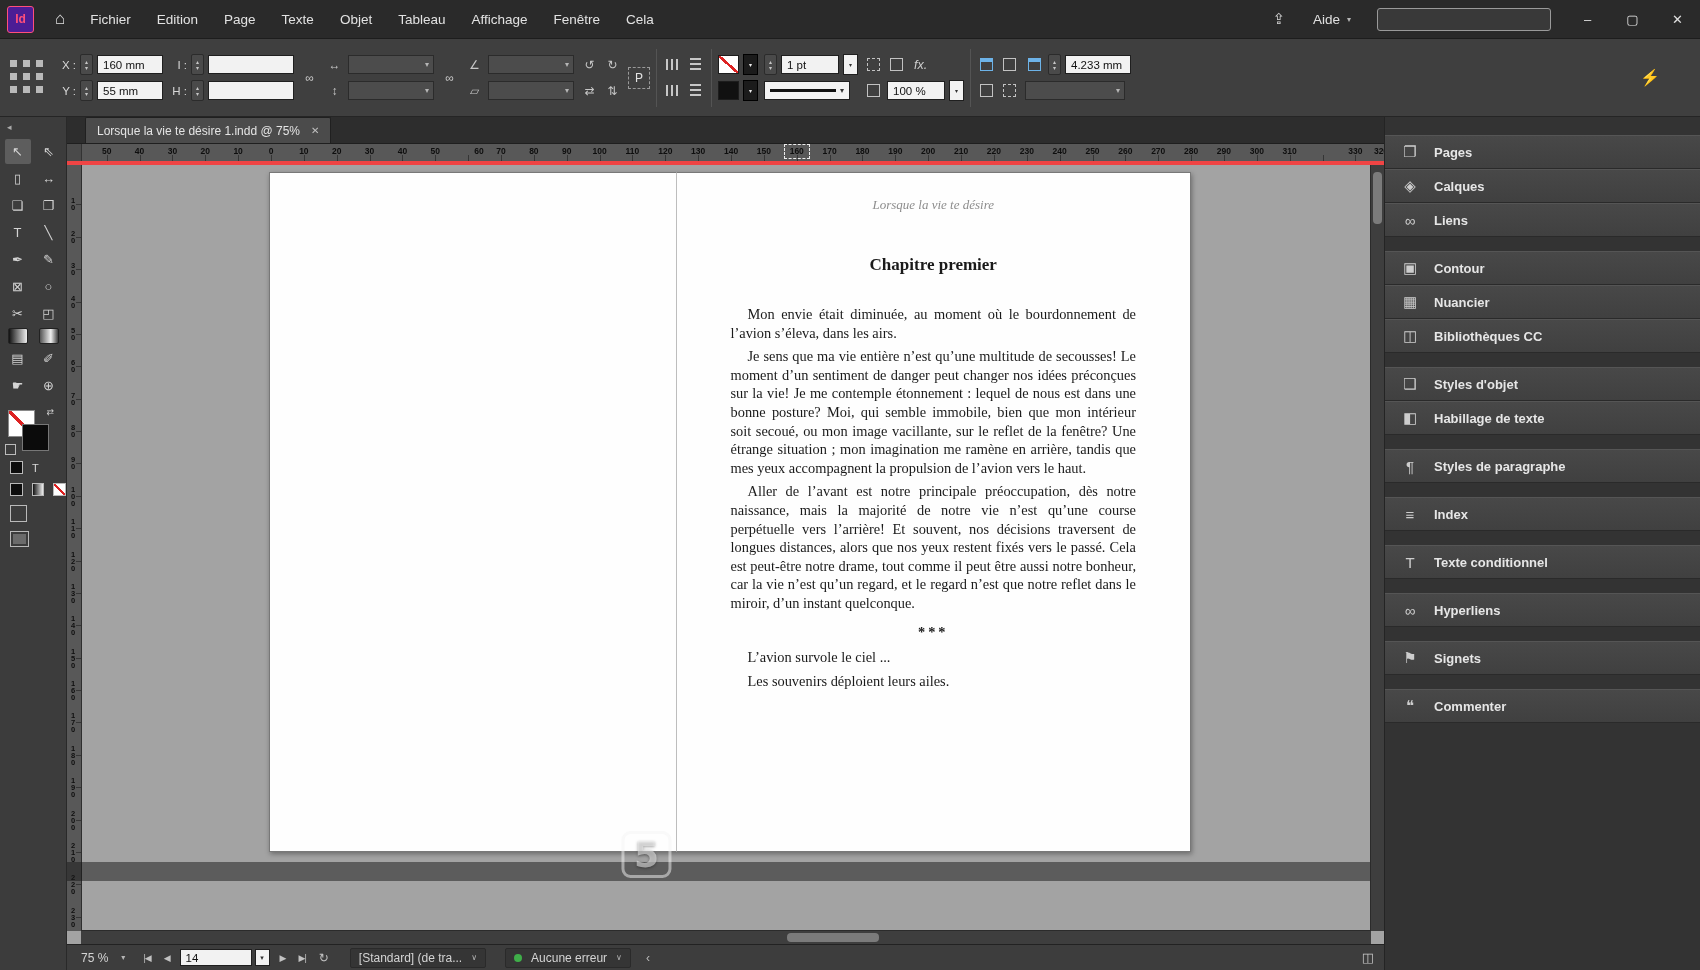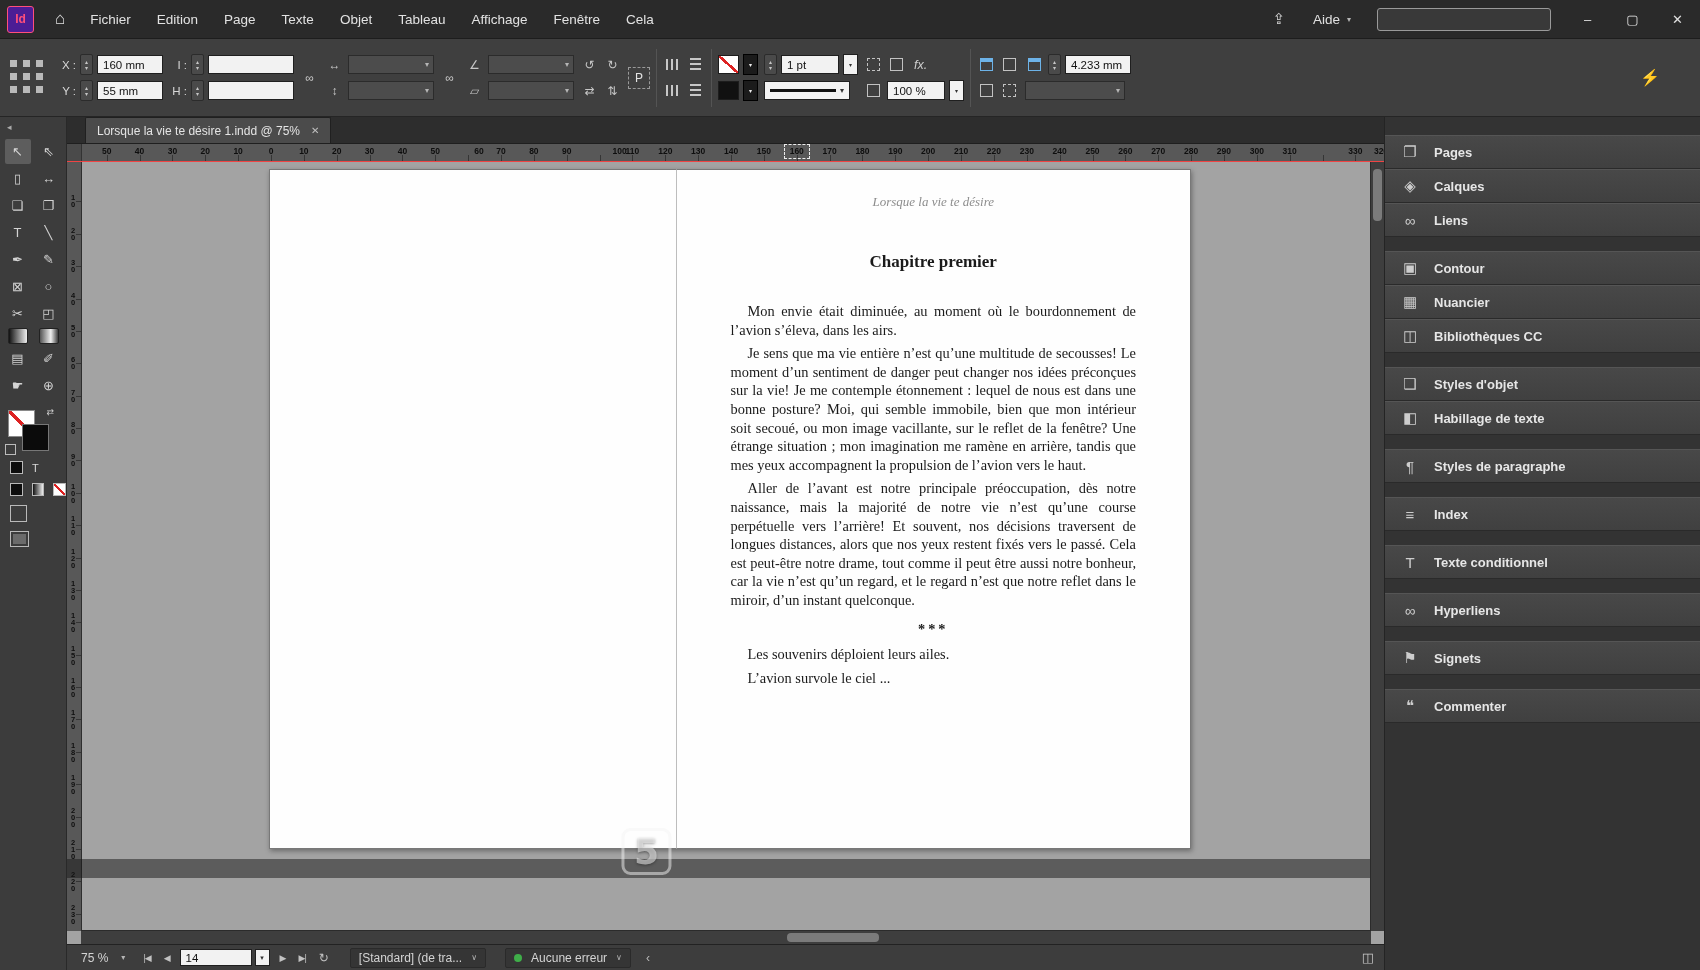--- a/index.html
+++ b/index.html
@@ -74,21 +74,21 @@
   .tb-sq.big{width:17px;height:17px;}
   .tb-t{color:#d8d8d8;font-size:11px;}
   .tb-screen{width:17px;height:14px;border:1px solid #b9b9b9;background:#6b6b6b;box-shadow:inset 0 0 0 2px #3c3c3c;}
 
   
   .main{flex:1;display:flex;flex-direction:column;min-width:0;}
   .tabbar{height:26px;background:#2d2d2d;display:flex;align-items:flex-end;padding-left:18px;border-bottom:1px solid #1f1f1f;flex:0 0 auto;}
   .tab{height:25px;background:#4b4b4b;color:#e4e4e4;font-size:12px;display:flex;align-items:center;gap:11px;padding:0 11px;border:1px solid #202020;border-bottom:none;border-radius:2px 2px 0 0;}
   .tab-close{font-size:10px;color:#c0c0c0;}
 
-  .rulerrow{height:17px;display:flex;background:#585858;border-bottom:1px solid #ef4444;flex:0 0 auto;}
+  .rulerrow{height:17px;display:flex;background:#585858;border-bottom:4px solid #ef4444;flex:0 0 auto;}
   .ruler-corner{width:14px;background:#4a4a4a;border-right:1px solid #333;flex:0 0 auto;}
   .hruler{position:relative;flex:1;overflow:hidden;}
   .hruler .tick{position:absolute;top:11px;bottom:0;width:1px;background:#353535;}
   .hruler .tlabel{position:absolute;top:2px;transform:translateX(-50%);font-size:8.5px;color:#0e0e0e;font-weight:bold;}
   .cursorbox{position:absolute;top:0;width:26px;height:15px;border:1px dashed #ececec;transform:translateX(-50%);box-sizing:border-box;}
 
   .canvas{position:relative;flex:1;background:#a3a3a3;overflow:hidden;min-height:0;}
   .vruler{position:absolute;left:0;top:0;bottom:13px;width:14px;background:#585858;border-right:1px solid #2e2e2e;overflow:hidden;z-index:3;}
   .vruler .tick{position:absolute;left:9px;right:0;height:1px;background:#353535;}
   .vruler .tlabel{position:absolute;left:2px;transform:translateY(-50%);font-size:7.5px;line-height:7px;color:#0e0e0e;font-weight:bold;text-align:center;width:8px;}
@@ -442,21 +442,21 @@
             <span class="tlabel" style="left: 353.3px;">50</span>
             <i class="tick" style="left: 386.16px;"></i>
             <span class="tlabel" style="left: 397px;">60</span>
             <i class="tick" style="left: 419.02px;"></i>
             <span class="tlabel" style="left: 419.02px;">70</span>
             <i class="tick" style="left: 451.88px;"></i>
             <span class="tlabel" style="left: 451.88px;">80</span>
             <i class="tick" style="left: 484.74px;"></i>
             <span class="tlabel" style="left: 484.74px;">90</span>
             <i class="tick" style="left: 517.6px;"></i>
-            <span class="tlabel" style="left: 517.6px; margin-left: 20px;">100</span>
+            <span class="tlabel" style="left: 517.6px;">100</span>
             <i class="tick" style="left: 550.46px;"></i>
             <span class="tlabel" style="left: 550.46px;">110</span>
             <i class="tick" style="left: 583.32px;"></i>
             <span class="tlabel" style="left: 583.32px;">120</span>
             <i class="tick" style="left: 616.18px;"></i>
             <span class="tlabel" style="left: 616.18px;">130</span>
             <i class="tick" style="left: 649.04px;"></i>
             <span class="tlabel" style="left: 649.04px;">140</span>
             <i class="tick" style="left: 681.9px;"></i>
             <span class="tlabel" style="left: 681.9px;">150</span>
@@ -551,22 +551,22 @@
         <div class="spread">
           <div class="page page-left"></div>
           <div class="page page-right">
             <div class="running-header">Lorsque la vie te désire</div>
             <h2 class="chapter-title">Chapitre premier</h2>
             <div class="body-text" id="bodytext">
                 <p class="para">Mon envie était diminuée, au moment où le bourdonnement de l’avion s’éleva, dans les airs.</p>
                 <p class="para">Je sens que ma vie entière n’est qu’une multitude de secousses! Le moment d’un sentiment de danger peut changer nos idées préconçues sur la vie! Je me contemple étonnement : lequel de nous est dans une bonne posture? Moi, qui semble immobile, bien que mon intérieur soit secoué, ou mon image vacillante, sur le reflet de la fenêtre? Une étrange situation ; mon imagination me ramène en arrière, tandis que mes yeux accompagnent la propulsion de l’avion vers le haut.</p>
                 <p class="para">Aller de l’avant est notre principale préoccupation, dès notre naissance, mais la majorité de notre vie n’est qu’une course perpétuelle vers l’arrière! Et souvent, nos décisions traversent de longues distances, alors que nos yeux restent fixés vers le passé. Cela est peut-être notre drame, tout comme il peut être aussi notre bonheur, car la vie n’est qu’un regard, et le regard n’est que notre reflet dans le miroir, d’un instant quelconque.</p>
                 <p class="stars">***</p>
+                <p class="line">L’avion survole le ciel ...</p>
                 <p class="line">Les souvenirs déploient leurs ailes.</p>
-                <p class="line">L’avion survole le ciel ...</p>
               </div>
           </div>
         </div>
         <div class="wm-band"></div>
         <div class="watermark">
           <span class="wm-logo">5</span>
         </div>
         <div class="vscroll">
             <div class="vthumb"></div>
           </div>

